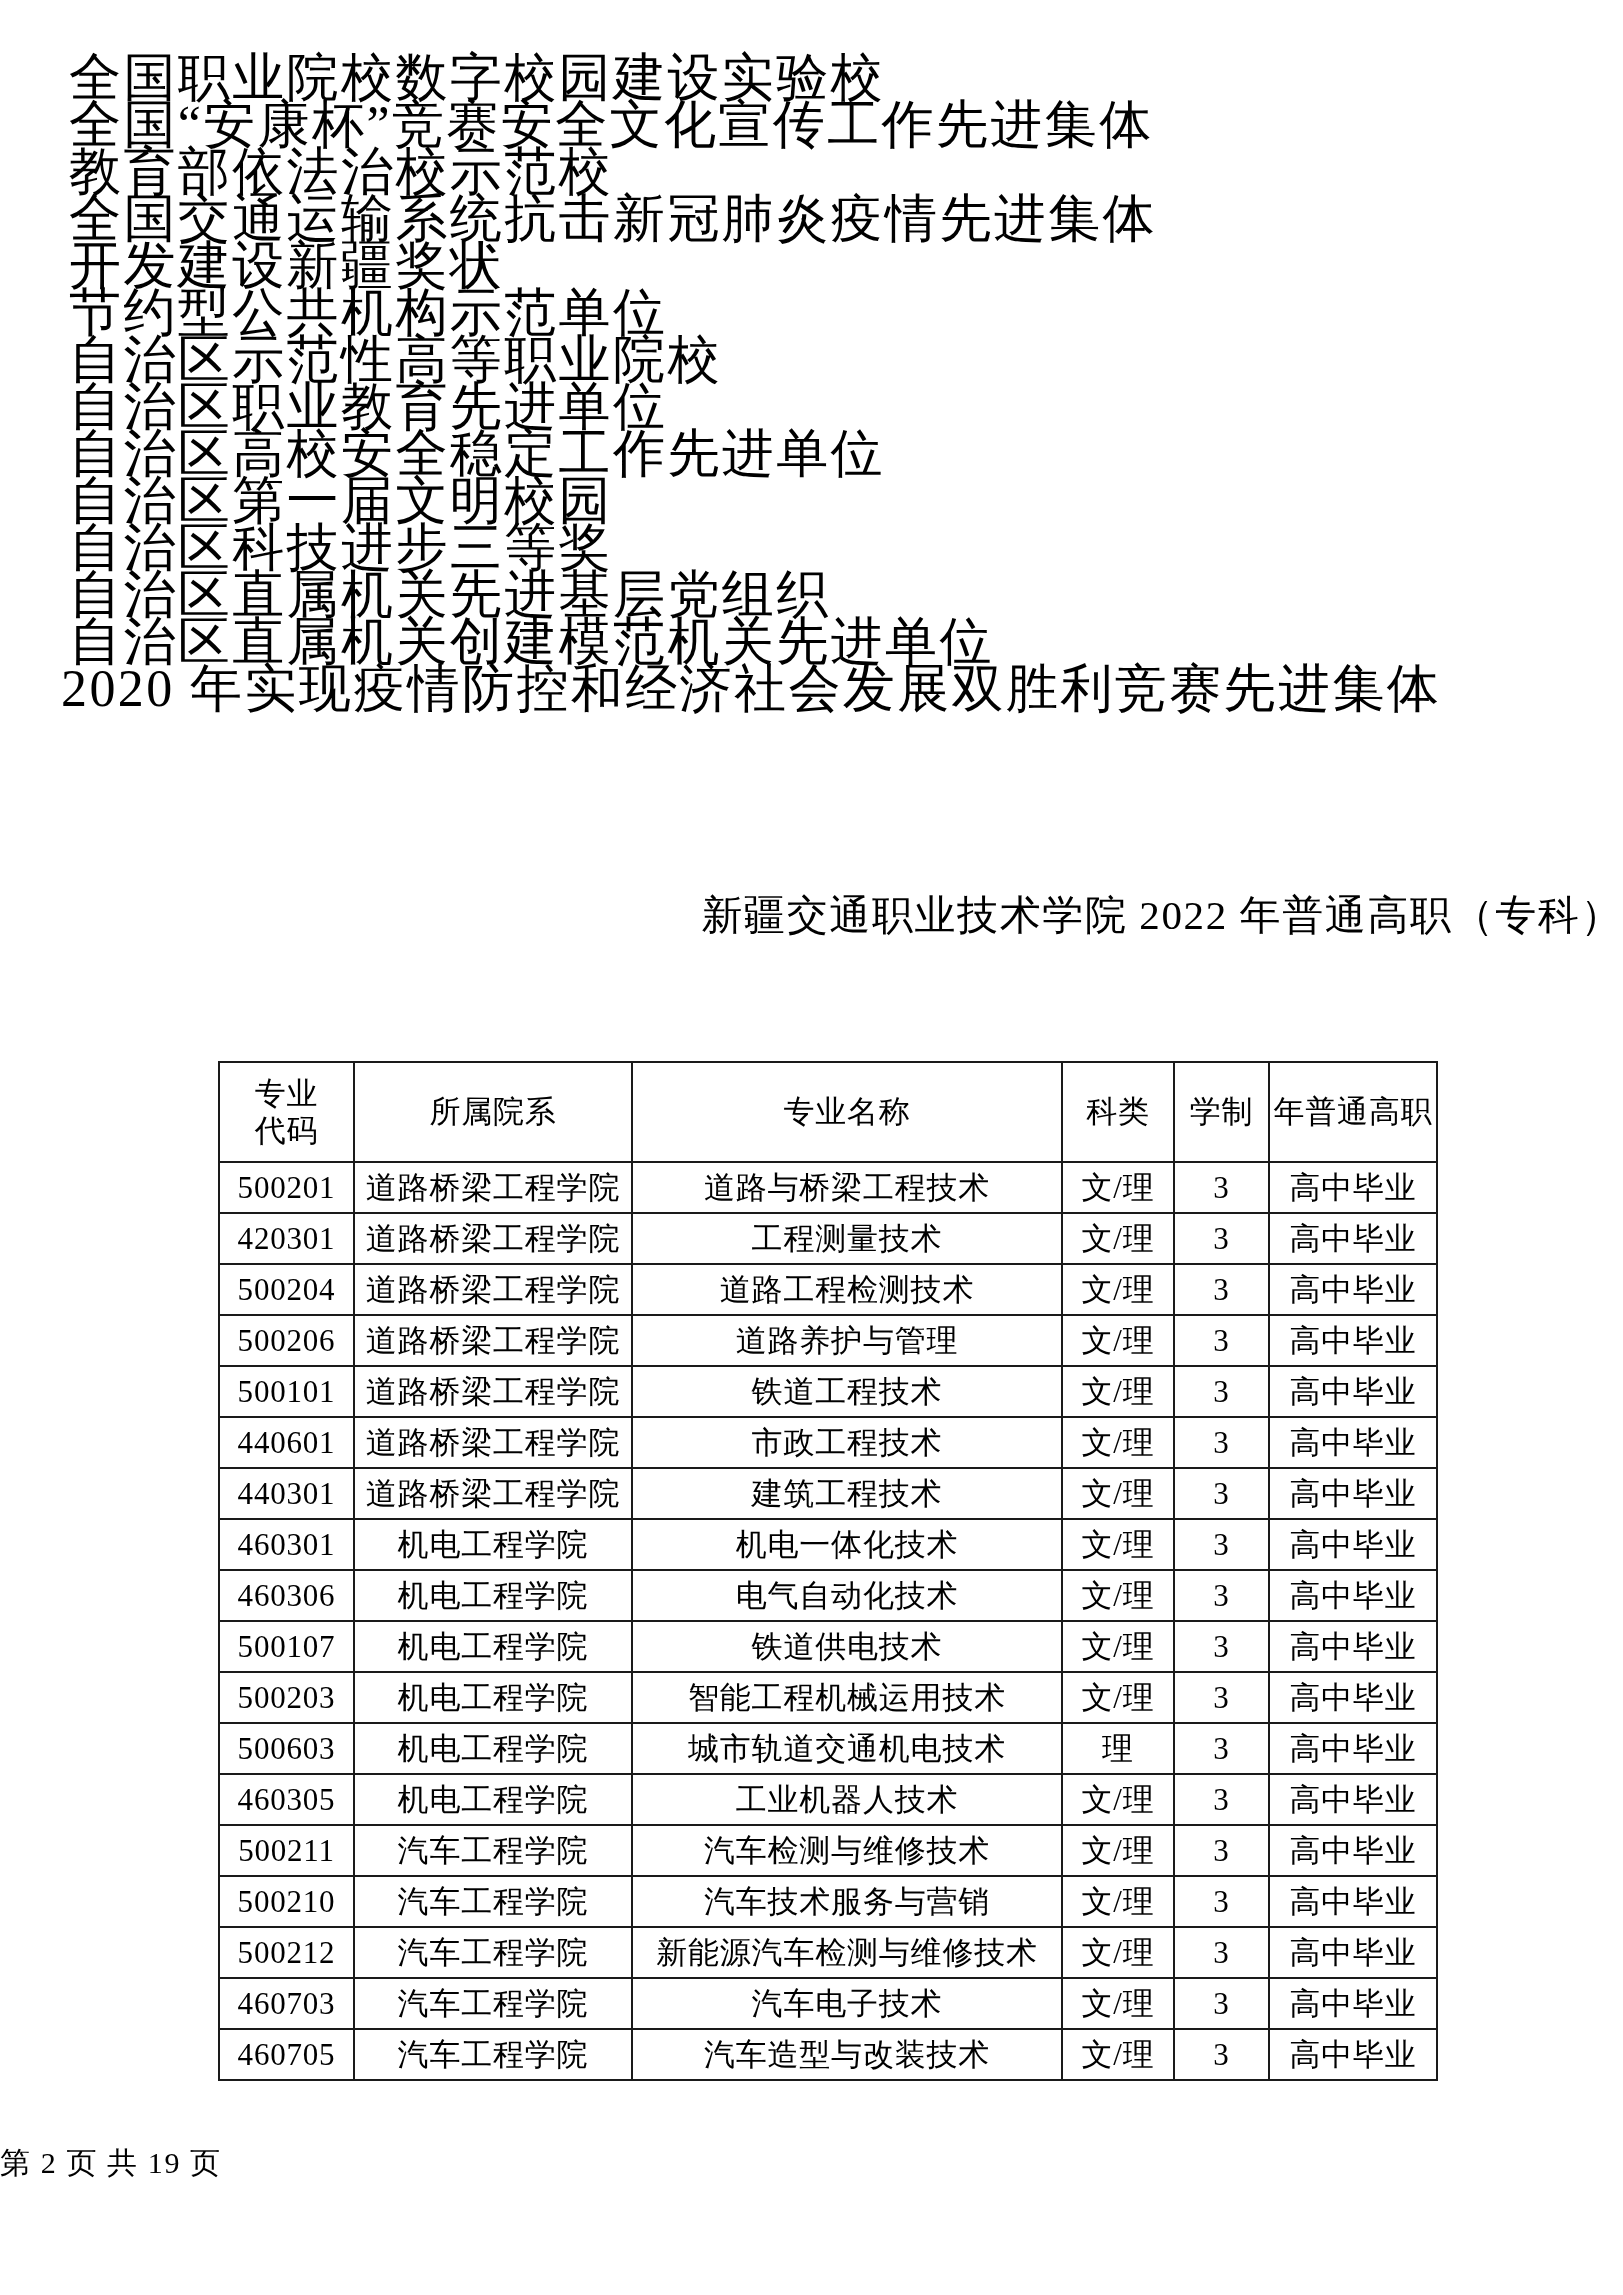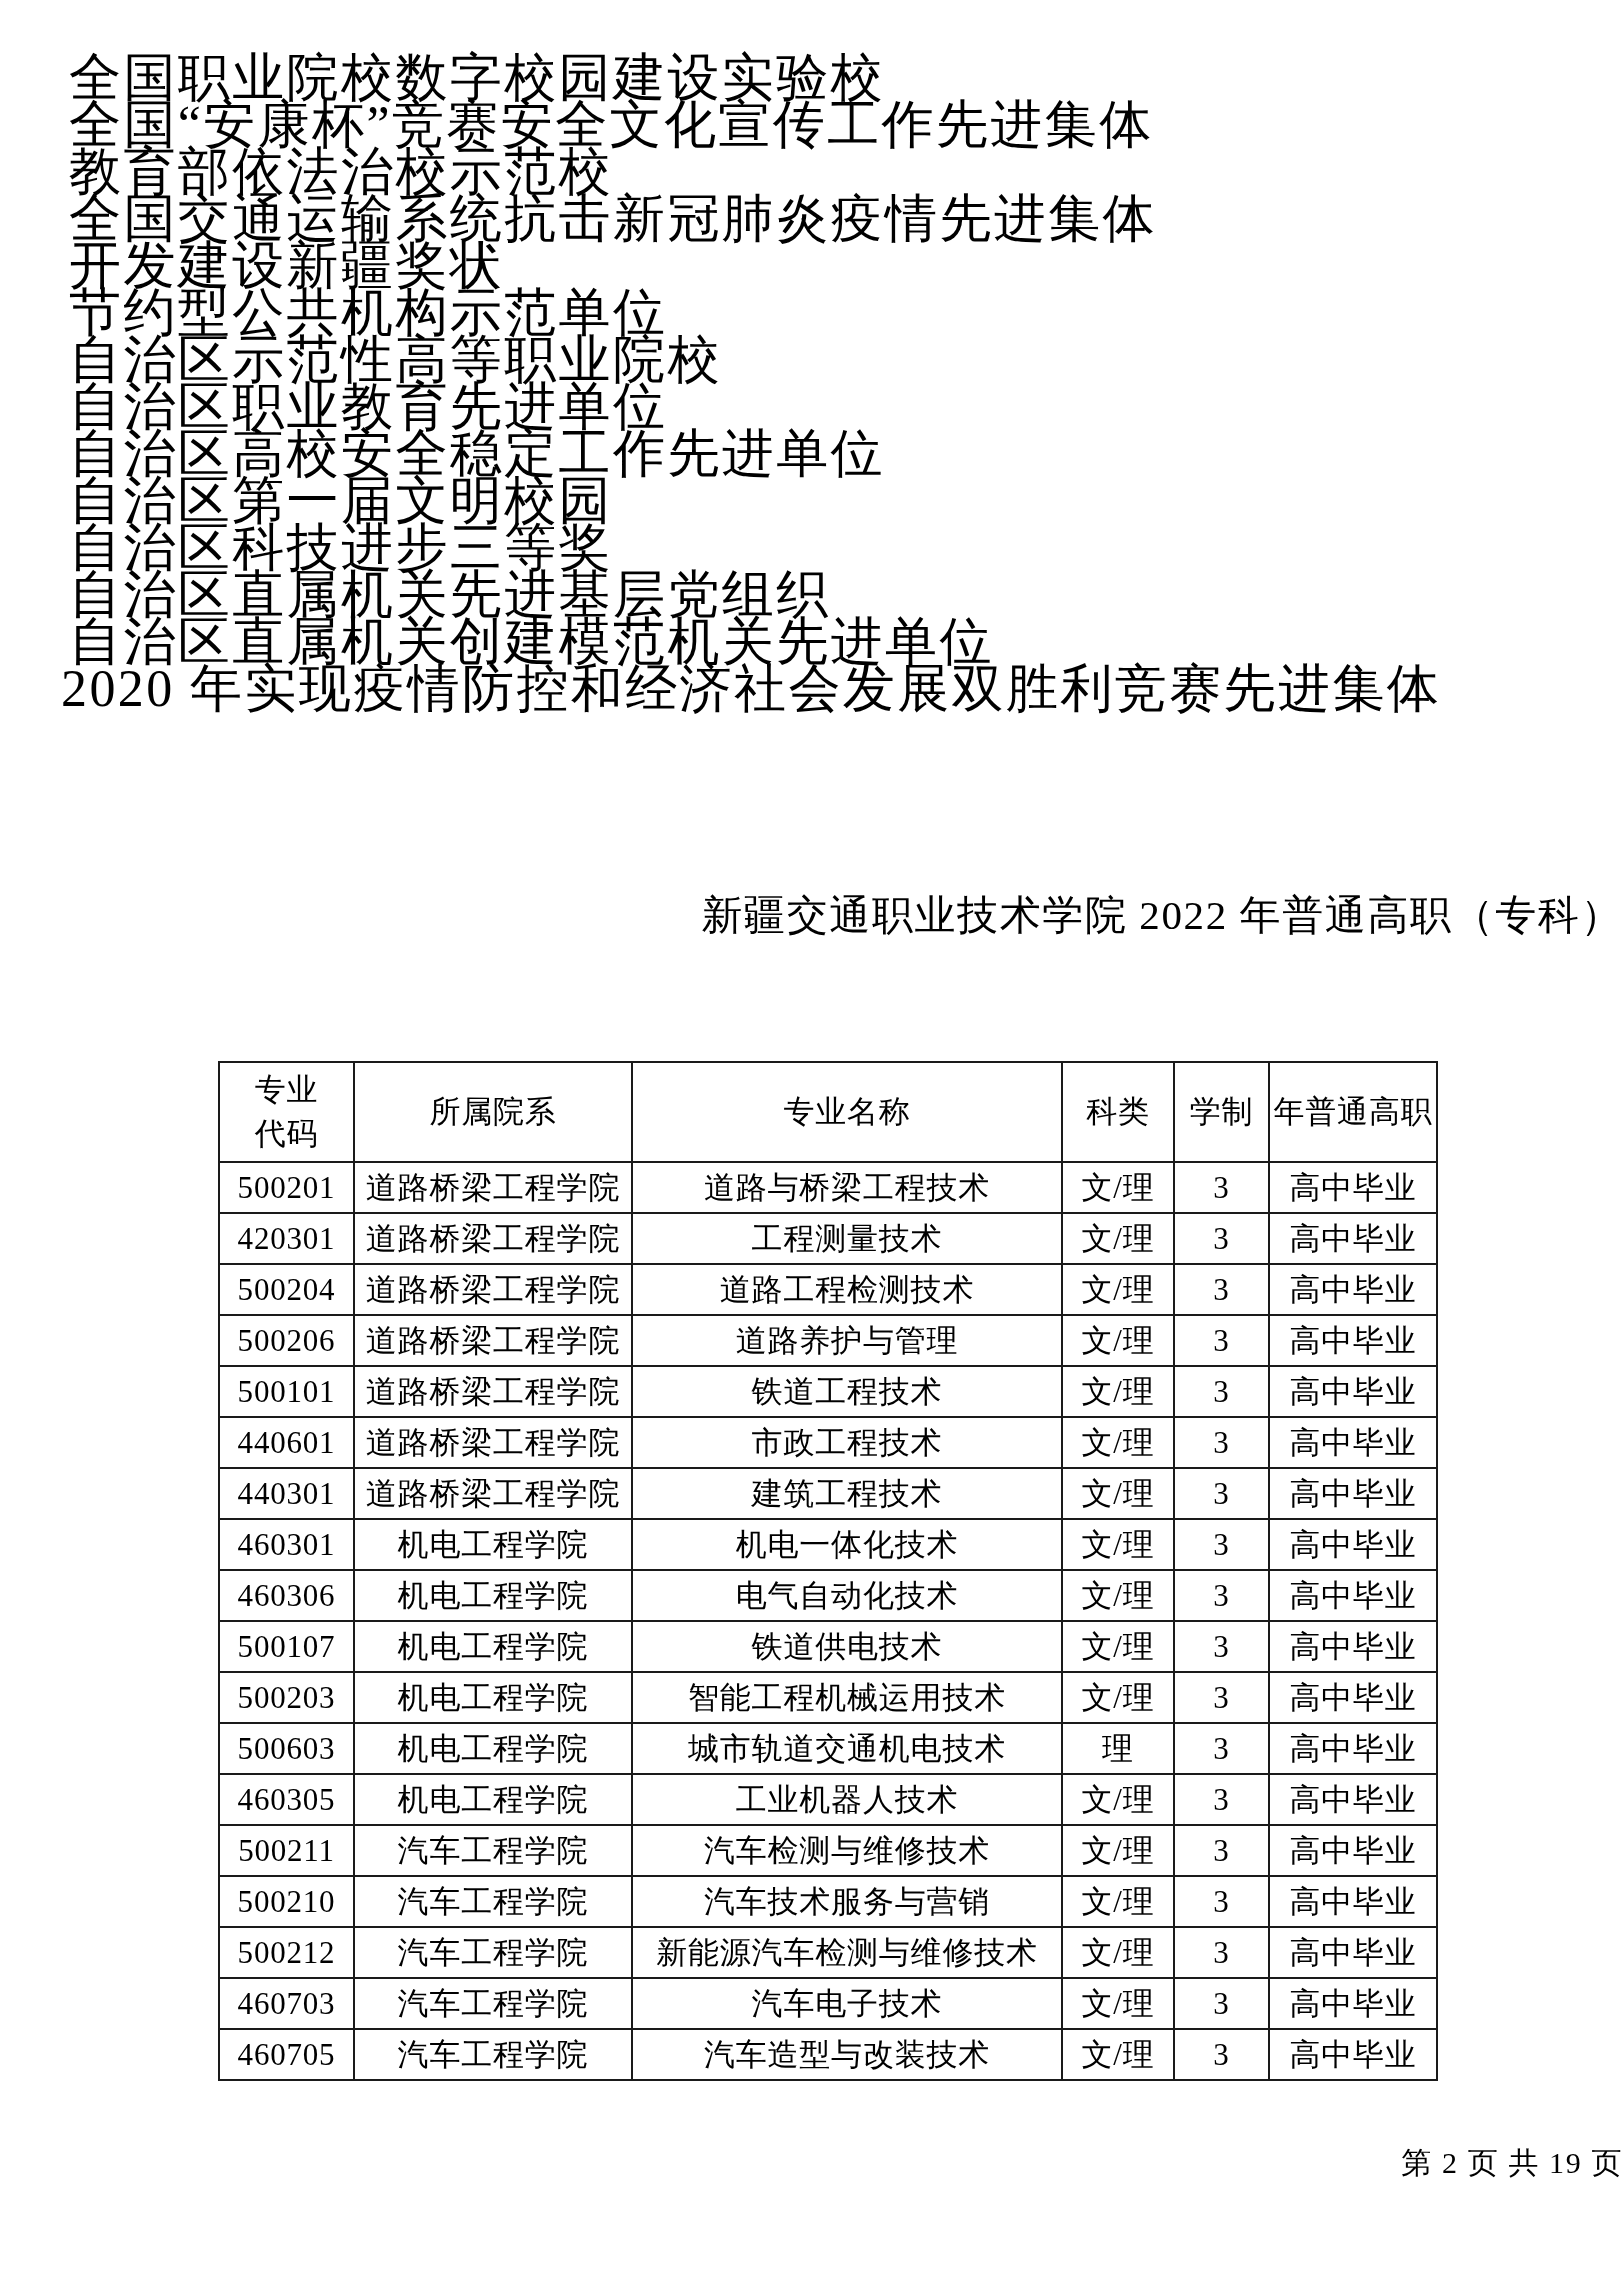--- a/index.html
+++ b/index.html
@@ -50,28 +50,28 @@
     font-size:31px;
     font-weight:normal;
     letter-spacing:0.8px;
     padding:0;
     overflow:hidden;
   }
   table.majors thead tr{height:100px;}
   table.majors tbody tr{height:51px;}
   th.two-line{
     white-space:pre-line;
-    line-height:44px;
+    line-height:37px;
   }
   .footer{
     position:absolute;
     left:0;
     top:2143px;
     width:1623px;
-    text-align:right;
+    text-align:left;
     font-size:30px;
     letter-spacing:1.6px;
   }
 </style>
 </head>
 <body>
 
 <div class="page">
 
   <div class="honors">

